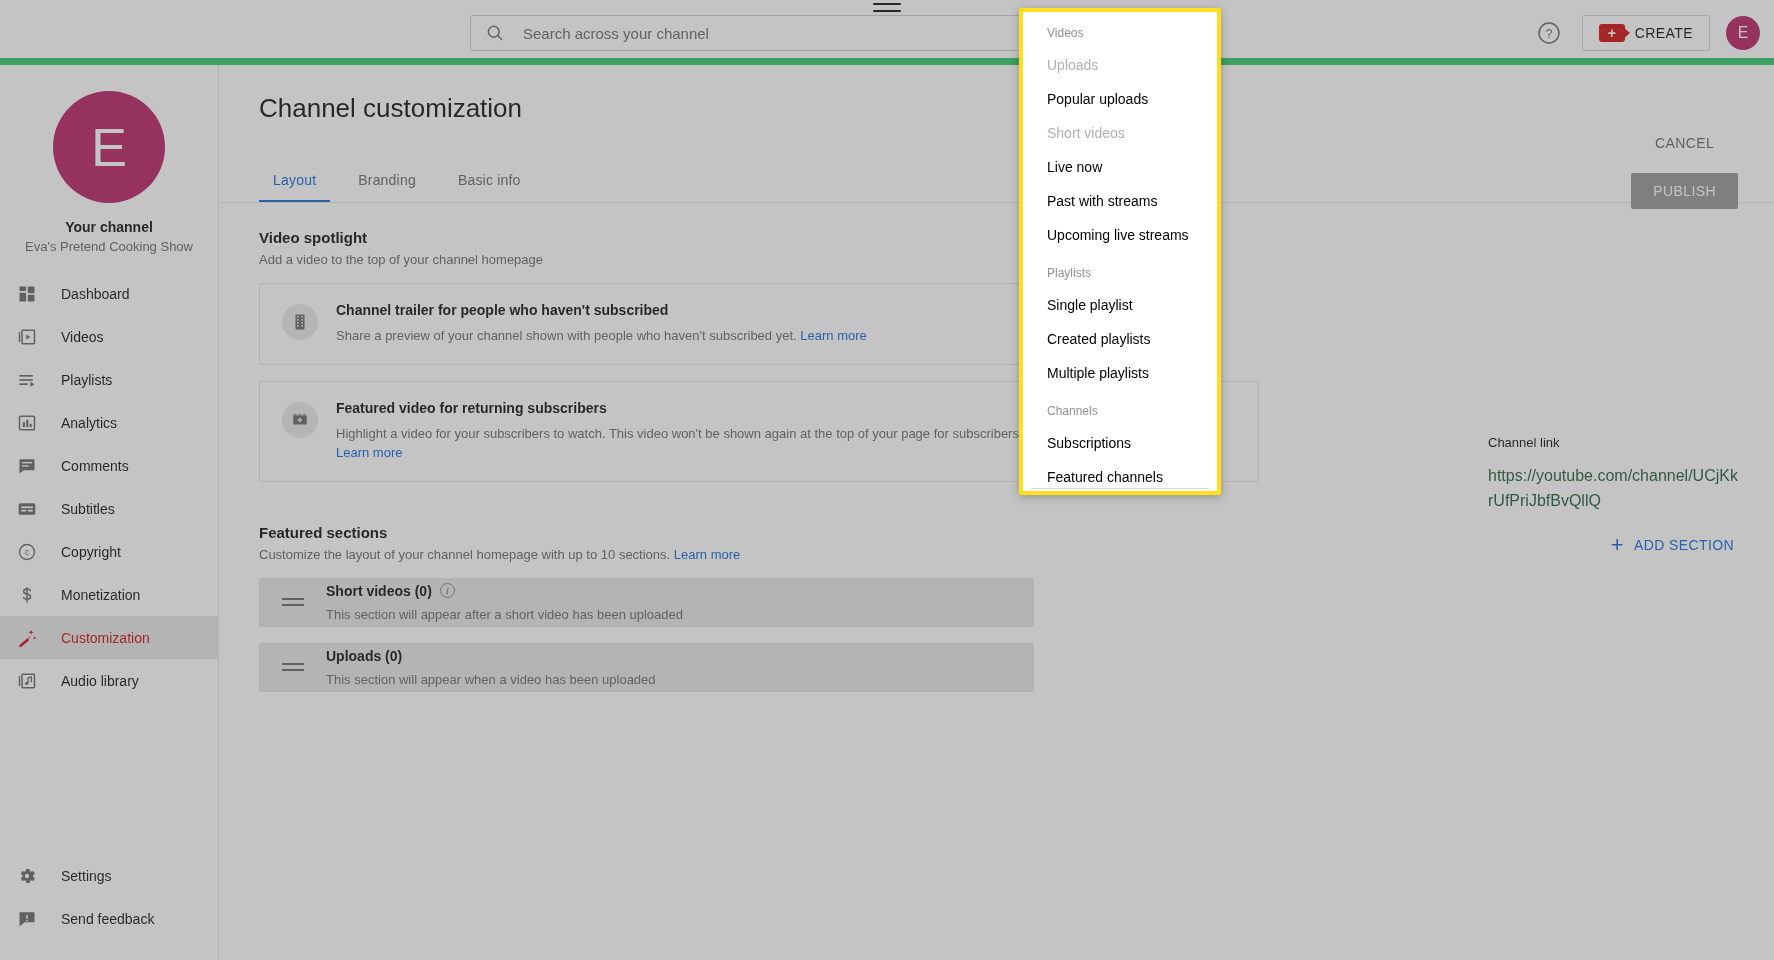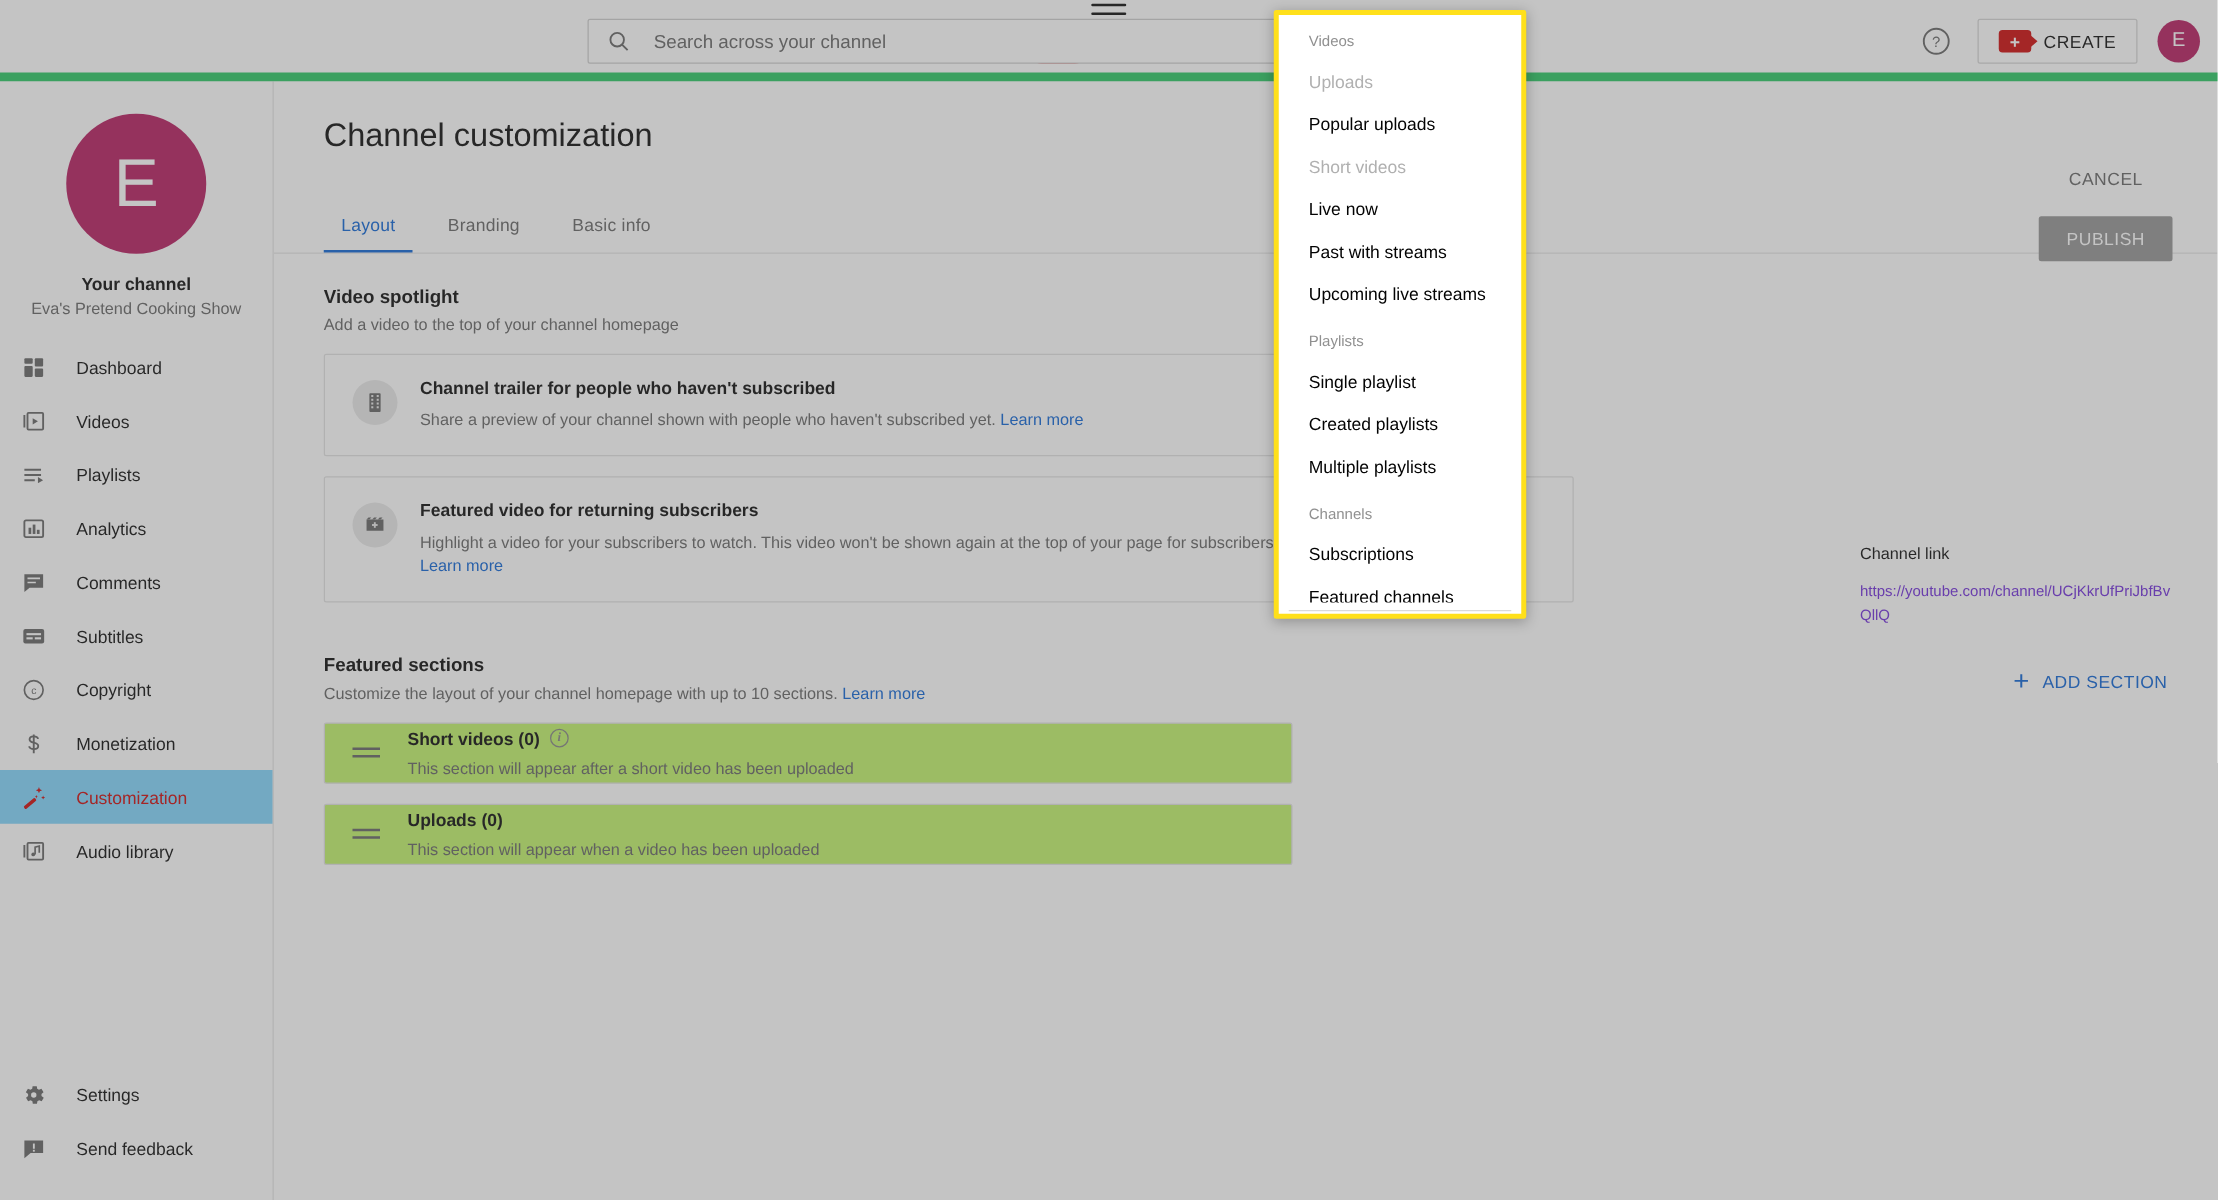--- a/index.html
+++ b/index.html
@@ -74,21 +74,21 @@
     color: #fff; margin: 0 auto 16px; display: flex; align-items: center;
     justify-content: center; font-size: 54px; font-weight: 400; }
   .chan-title { font-size: 14px; font-weight: 600; color: #030303; }
   .chan-sub { font-size: 13px; color: #606060; margin-top: 4px; }
 
   .nav-item { display: flex; align-items: center; height: 43px; padding-left: 15px;
     gap: 22px; cursor: pointer; color: #030303; }
   .nav-item .ico { width: 24px; height: 24px; display: flex; align-items: center;
     justify-content: center; flex: none; color: #606060; }
   .nav-item .lbl { font-size: 14px; color: #030303; }
-  .nav-item.active { background: #7dd3fc; }
+  .nav-item.active { background: #e5e5e5; }
   .nav-item.active .lbl { color: #c00; font-weight: 500; }
   .nav-item.active .ico { color: #c00; }
   .nav-bottom { position: absolute; bottom: 20px; left: 0; right: 0; }
 
   
   .main { position: absolute; top: 65px; left: 219px; right: 0; bottom: 0;
     background: #fff; overflow: hidden; }
   .page-head { padding: 28px 40px 0; position: relative; }
   .page-title { font-size: 26px; font-weight: 400; color: #030303; }
   .tabs { display: flex; gap: 14px; margin-top: 40px; }
@@ -120,36 +120,36 @@
   .lnk { color: #065fd4; cursor: pointer; }
 
   .featured-head { margin-top: 42px; position: relative; }
   .add-section { position: absolute; right: 0; top: 10px; display: flex;
     align-items: center; gap: 10px; color: #065fd4; font-size: 14px; font-weight: 500;
     cursor: pointer; letter-spacing: .4px; }
   .add-section .plusico { font-size: 22px; line-height: 1; font-weight: 400; }
 
   .sec-row { border: 1px solid #e0e0e0; border-radius: 2px; margin-top: 16px;
     padding: 4px 22px; display: flex; gap: 22px; align-items: center;
-    width: 775px; background: #bef264; }
+    width: 775px; background: #e5e5e5; }
   .drag { width: 22px; color: #606060; flex: none; display: flex;
     flex-direction: column; gap: 4px; cursor: grab; }
   .drag i { height: 2px; background: #606060; display: block; }
   .row-title { font-size: 14px; font-weight: 600; color: #030303;
     display: flex; align-items: center; gap: 8px; }
   .row-desc { font-size: 13px; color: #606060; margin-top: 8px; }
   .info-ico { width: 15px; height: 15px; border: 1px solid #808080; border-radius: 50%;
     font-size: 10px; display: inline-flex; align-items: center; justify-content: center;
     color: #808080; font-style: italic; font-family: "Liberation Serif", serif; }
 
   
   .link-panel { position: absolute; right: 36px; top: 222px; width: 250px;
     padding: 10px 0 14px; }
   .link-label { font-size: 13px; color: #030303; }
-  .link-url { font-size: 12px; color: #6d28d9; margin-top: 14px; line-height: 1.55;
+  .link-url { font-size: 16px; color: #14532d; margin-top: 14px; line-height: 1.55;
     word-break: break-all; cursor: pointer; }
 
   
   .dropdown {
     position: absolute; left: 1019px; top: 8px; width: 202px;
     background: #fff; border: 4px solid #ffe01b; border-radius: 2px;
     box-shadow: 0 2px 10px rgba(0,0,0,.25); z-index: 100;
     padding: 0 0 2px;
   }
   .dd-scroll { max-height: 470px; overflow: hidden; }

